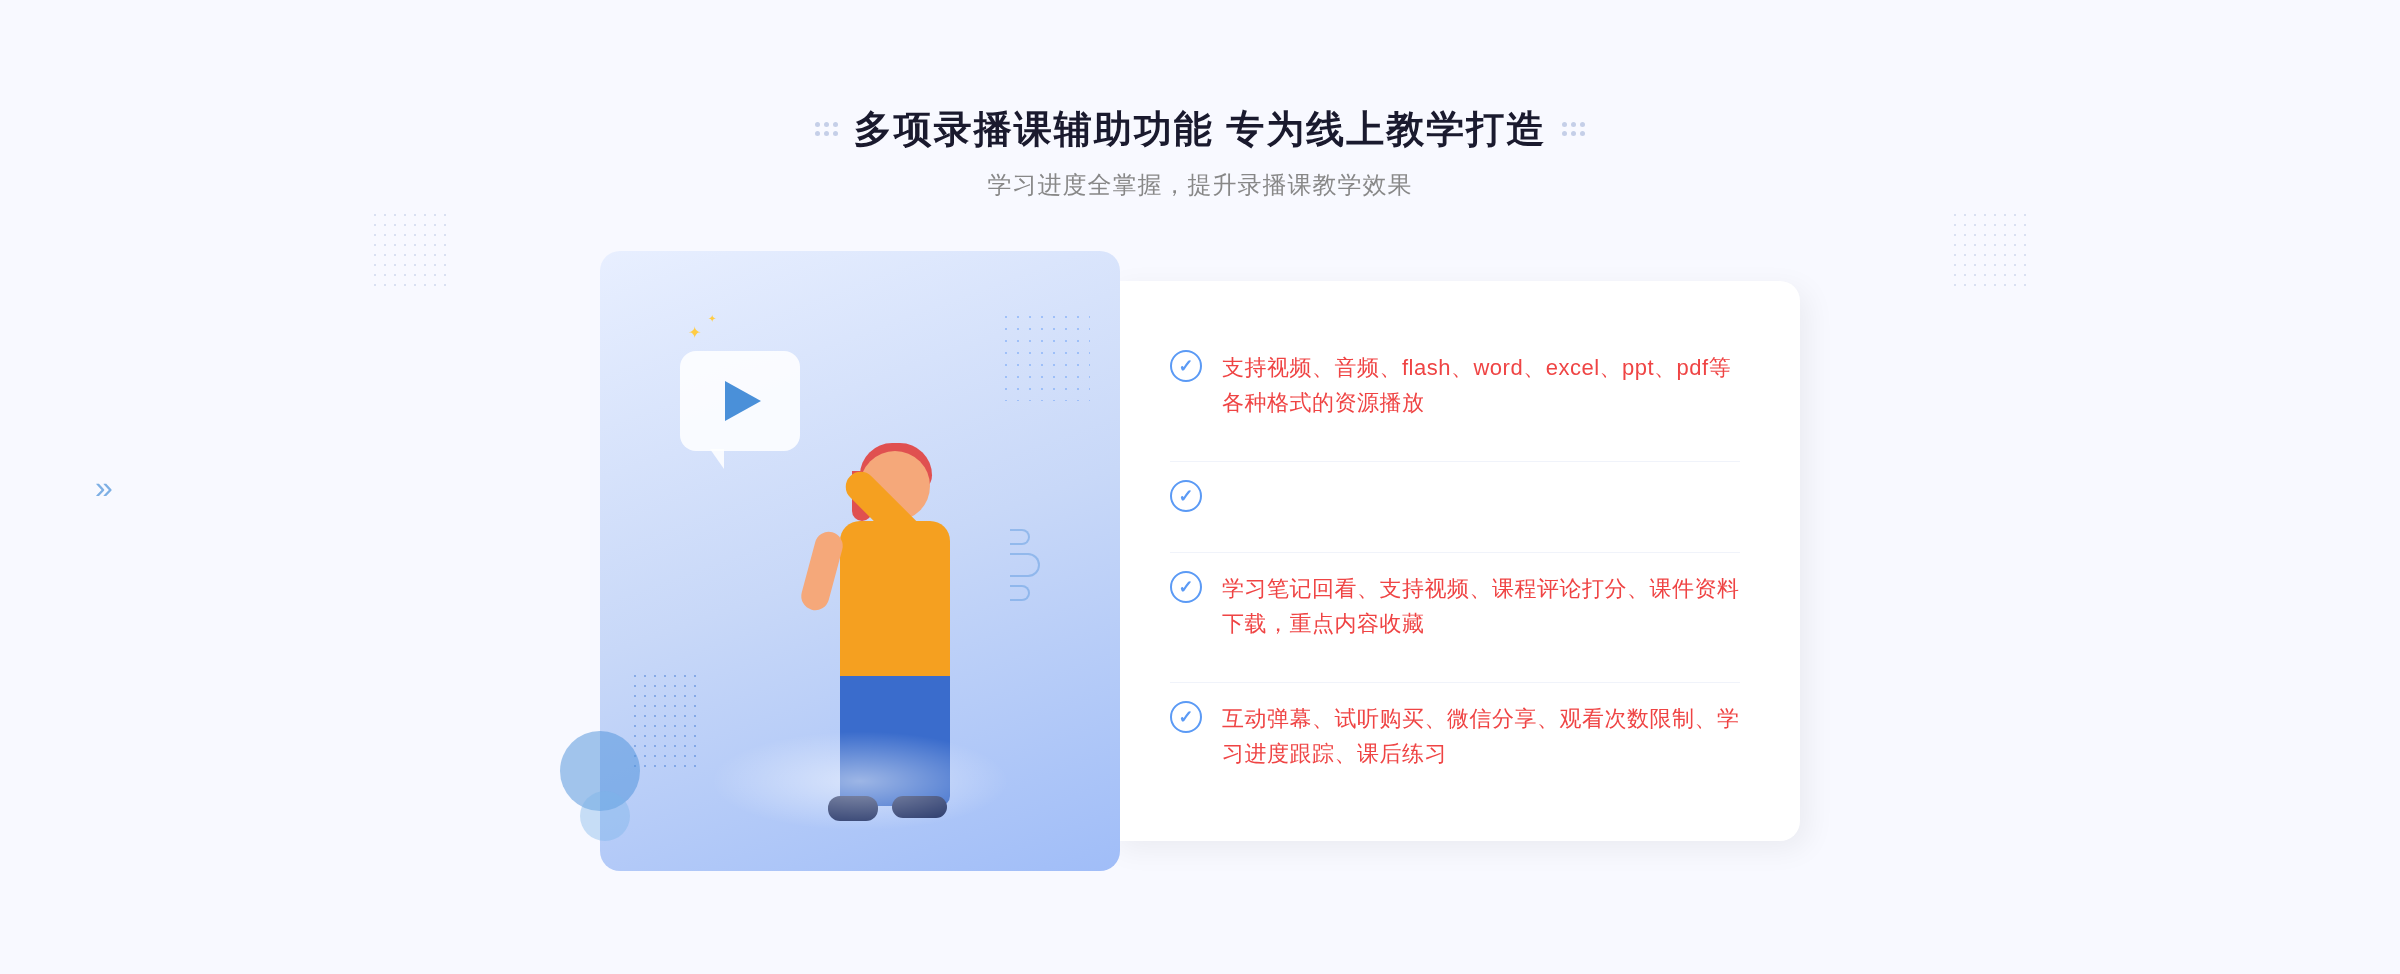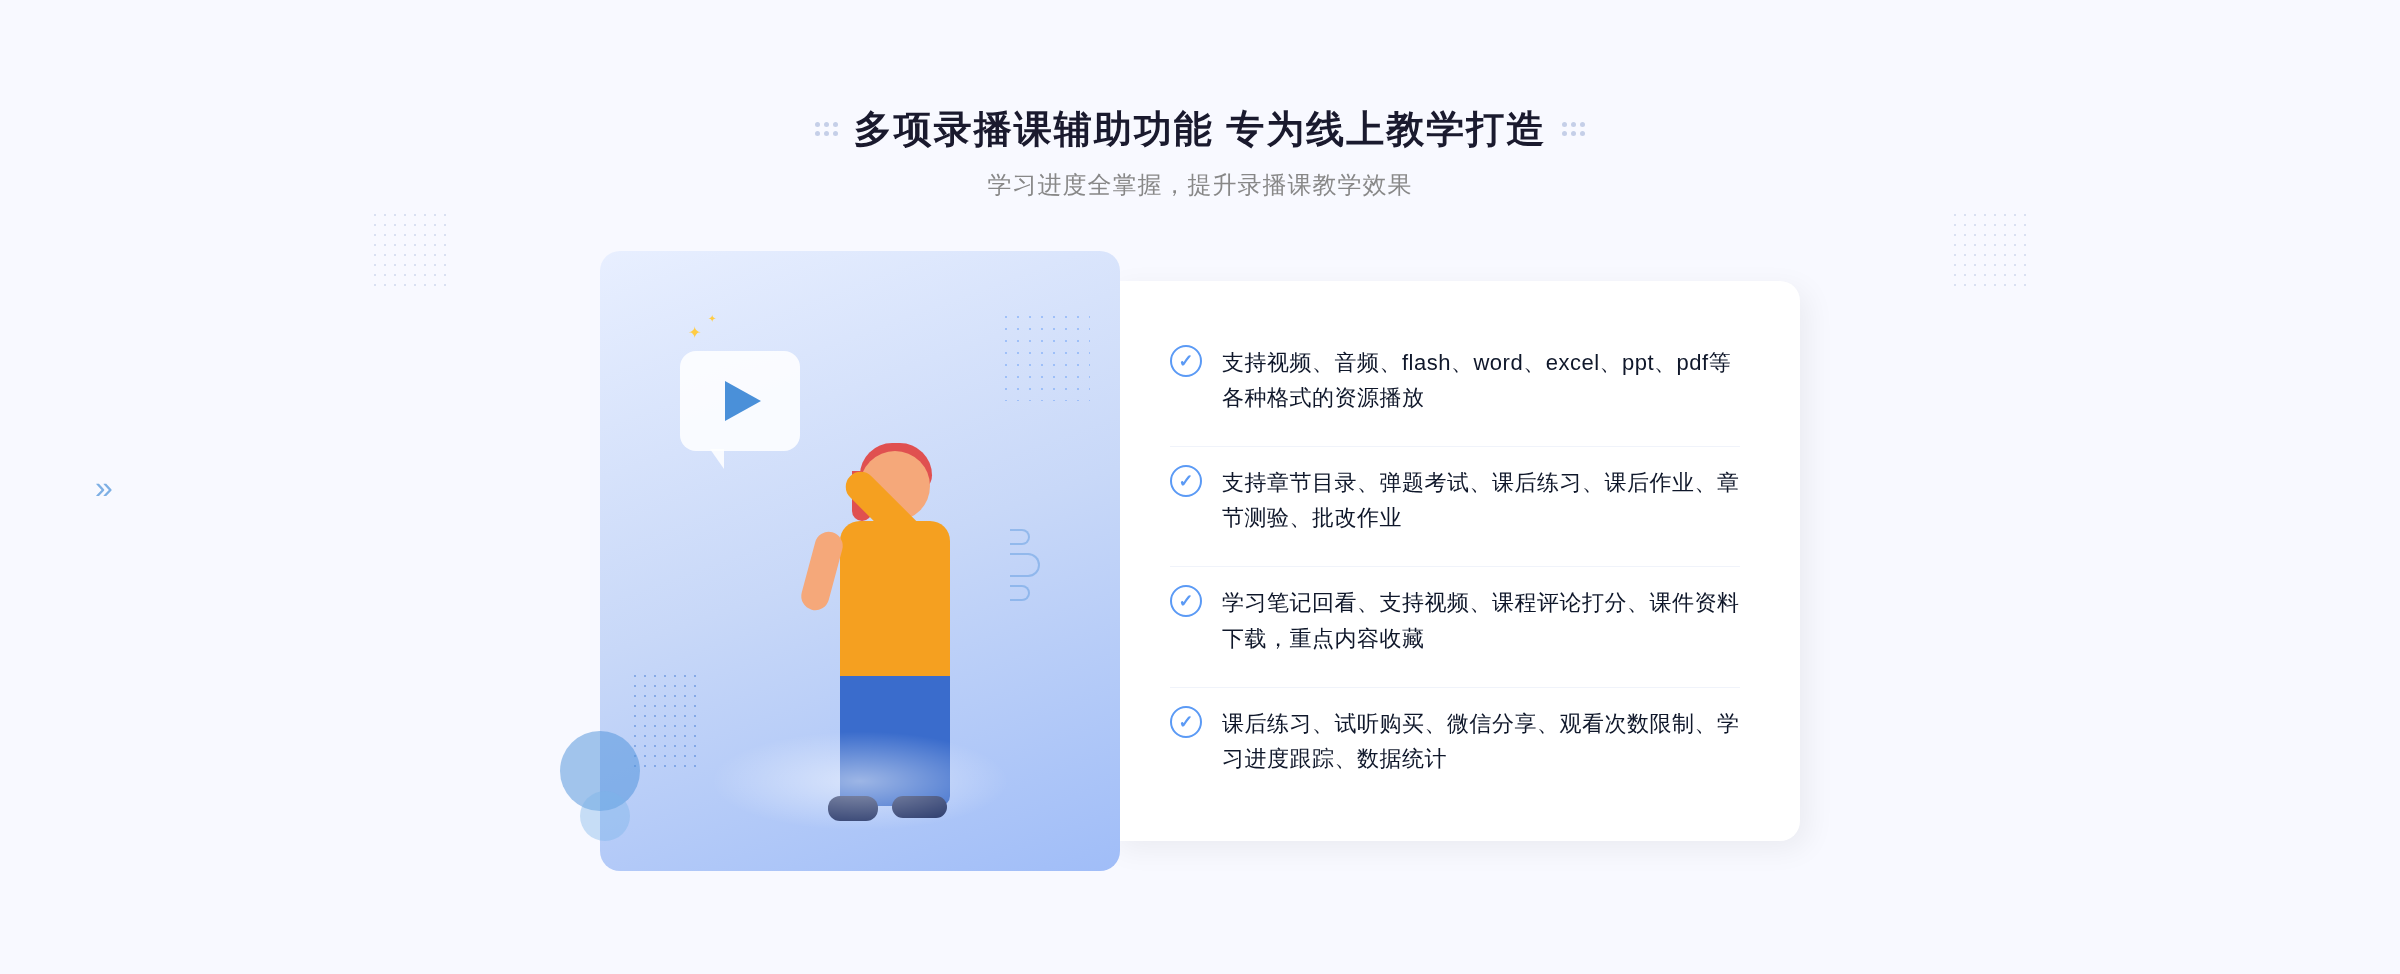--- a/index.html
+++ b/index.html
@@ -406,21 +406,21 @@
 
     .check-mark {
       color: #5b9af5;
       font-size: 18px;
       font-weight: bold;
       line-height: 1;
     }
 
     .feature-text {
       font-size: 22px;
-      color: #0f172a;
+      color: #ef4444;
       line-height: 1.6;
       letter-spacing: 0.5px;
     }
 
     
     .features-card::before {
       content: '';
       position: absolute;
       left: 0;
       top: 50px;
@@ -516,34 +516,33 @@
         <div class="check-circle">
           <span class="check-mark">✓</span>
         </div>
         <span class="feature-text">支持视频、音频、flash、word、excel、ppt、pdf等各种格式的资源播放</span>
       </div>
 
       <div class="feature-item">
         <div class="check-circle">
           <span class="check-mark">✓</span>
         </div>
-        <span class="feature-text">支持章节目录、弹题考试、课后练习、课后作业、章节测验、批改作业</span>
       </div>
 
       <div class="feature-item">
         <div class="check-circle">
           <span class="check-mark">✓</span>
         </div>
         <span class="feature-text">学习笔记回看、支持视频、课程评论打分、课件资料下载，重点内容收藏</span>
       </div>
 
       <div class="feature-item">
         <div class="check-circle">
           <span class="check-mark">✓</span>
         </div>
-        <span class="feature-text">课后练习、试听购买、微信分享、观看次数限制、学习进度跟踪、数据统计</span>
+        <span class="feature-text">互动弹幕、试听购买、微信分享、观看次数限制、学习进度跟踪、课后练习</span>
       </div>
 
     </div>
 
   </div>
 
 </div>
 
 </body></html>

